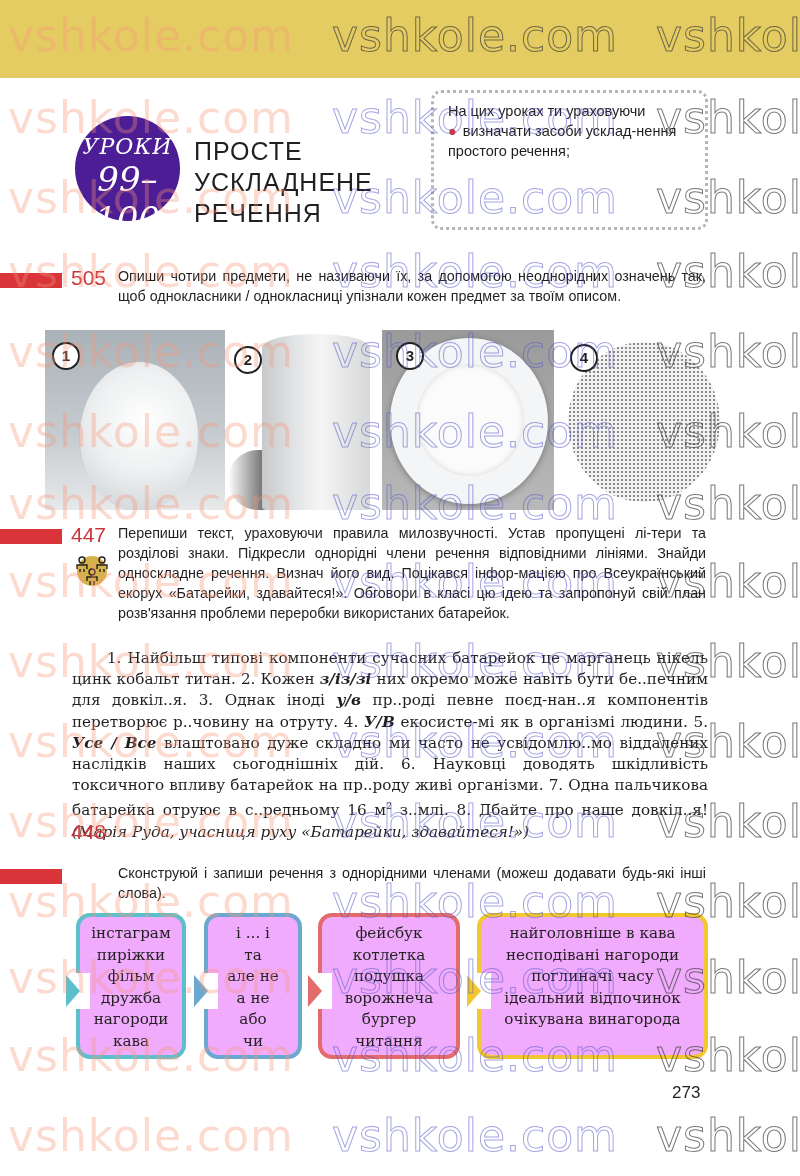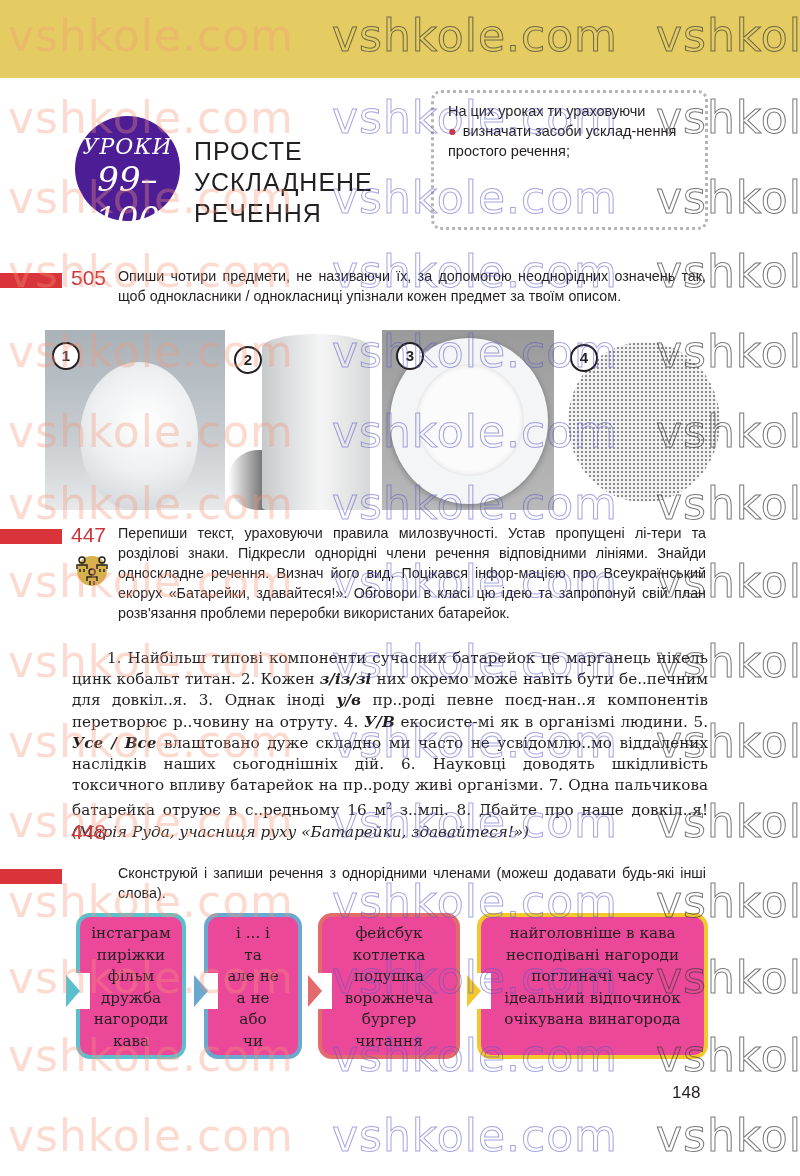--- a/index.html
+++ b/index.html
@@ -27,21 +27,21 @@
   .photo { position: absolute; top: 330px; height: 180px; overflow: hidden; }
   .num-circle { position: absolute; width: 28px; height: 28px; border-radius: 50%; background: #fff; border: 2px solid #231f20; font-weight: bold; font-size: 15px; text-align: center; line-height: 24px; z-index: 5; }
 
   .group-icon { position: absolute; left: 74px; top: 553px; width: 36px; height: 36px; }
 
   .passage { position: absolute; left: 72px; top: 648px; width: 636px; font-family: "DejaVu Serif", serif; font-size: 15.2px; line-height: 21.2px; color: #231f20; text-align: justify; }
   .passage p { text-indent: 2.3em; }
   .passage em { font-weight: bold; }
   .passage .cite { font-style: italic; }
 
-  .card { position: absolute; top: 913px; border: 4px solid; border-radius: 14px; font-family: "DejaVu Serif", serif; font-size: 15.2px; line-height: 21.5px; text-align: center; padding-top: 6px; background: #ec4899; }
+  .card { position: absolute; top: 913px; border: 4px solid; border-radius: 14px; font-family: "DejaVu Serif", serif; font-size: 15.2px; line-height: 21.5px; text-align: center; padding-top: 6px; background: #f0abfc; }
   .card .arrow { position: absolute; left: -14px; top: 58px; width: 0; height: 0; border-top: 16px solid transparent; border-bottom: 16px solid transparent; border-left: 14px solid; }
   .card .notch { position: absolute; left: -4px; top: 56px; width: 14px; height: 36px; background: #fff; }
   .page-number { position: absolute; left: 672px; top: 1083px; font-size: 17px; color: #231f20; }
 </style>
 </head>
 <body>
 
 <div class="top-band"></div>
 
 <div class="badge">
@@ -146,21 +146,21 @@
 <div class="card" style="left:477px; width:231px; height:146px; border-color:#f2c82e;">
   <div class="notch"></div>
   <div class="arrow" style="border-left-color:#f2c82e;"></div>
   <div>найголовніше в кава</div>
   <div>несподівані нагороди</div>
   <div>поглиначі часу</div>
   <div>ідеальний відпочинок</div>
   <div>очікувана винагорода</div>
 </div>
 
-<div class="page-number">148</div>
+<div class="page-number">273</div>
 
 <div class="wm orange" style="left:8px; top:10px;">vshkole.com</div>
 <div class="wm outline-gray" style="left:332px; top:10px;">vshkole.com</div>
 <div class="wm outline-gray" style="left:656px; top:10px;">vshkole.com</div>
 
 <div class="wm orange" style="left:8px; top:92px;">vshkole.com</div>
 <div class="wm outline-blue" style="left:332px; top:92px;">vshkole.com</div>
 <div class="wm outline-gray" style="left:656px; top:92px;">vshkole.com</div>
 
 <div class="wm orange" style="left:8px; top:172px;">vshkole.com</div>

